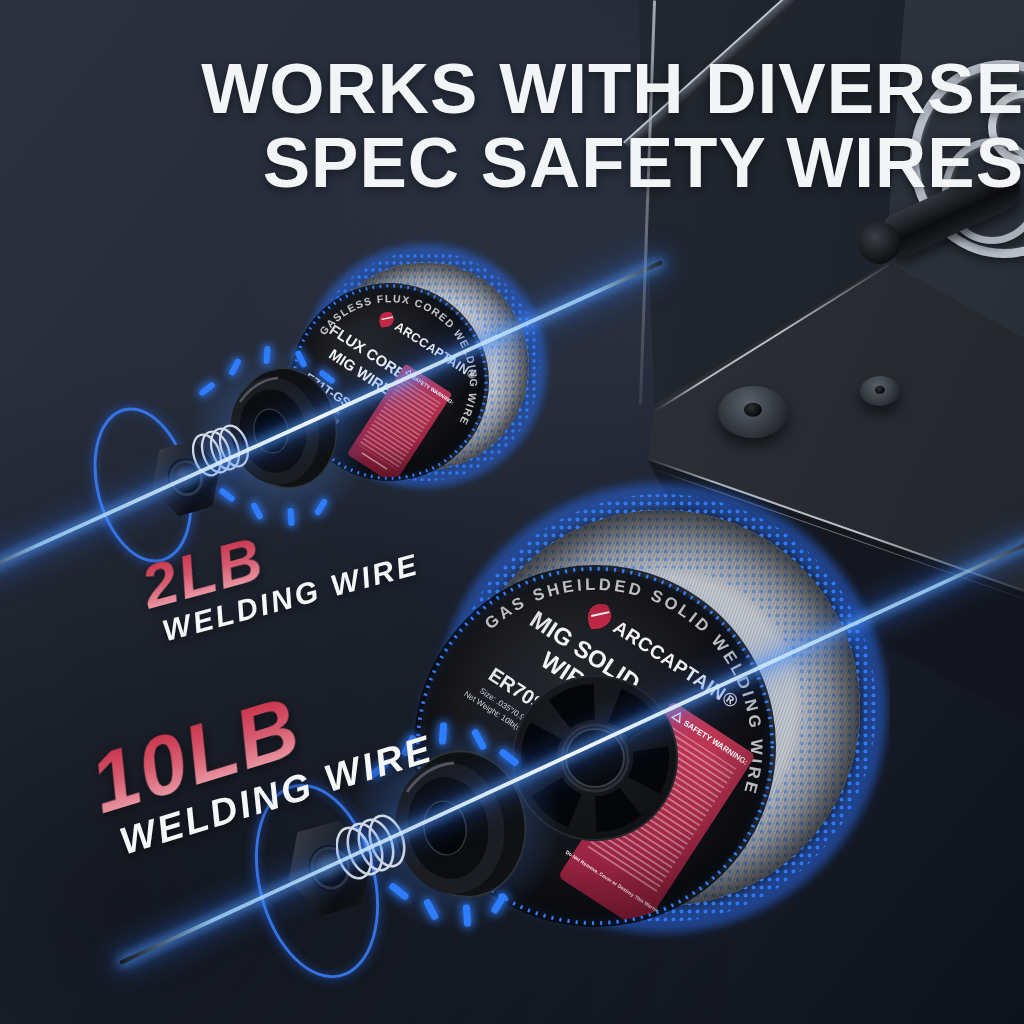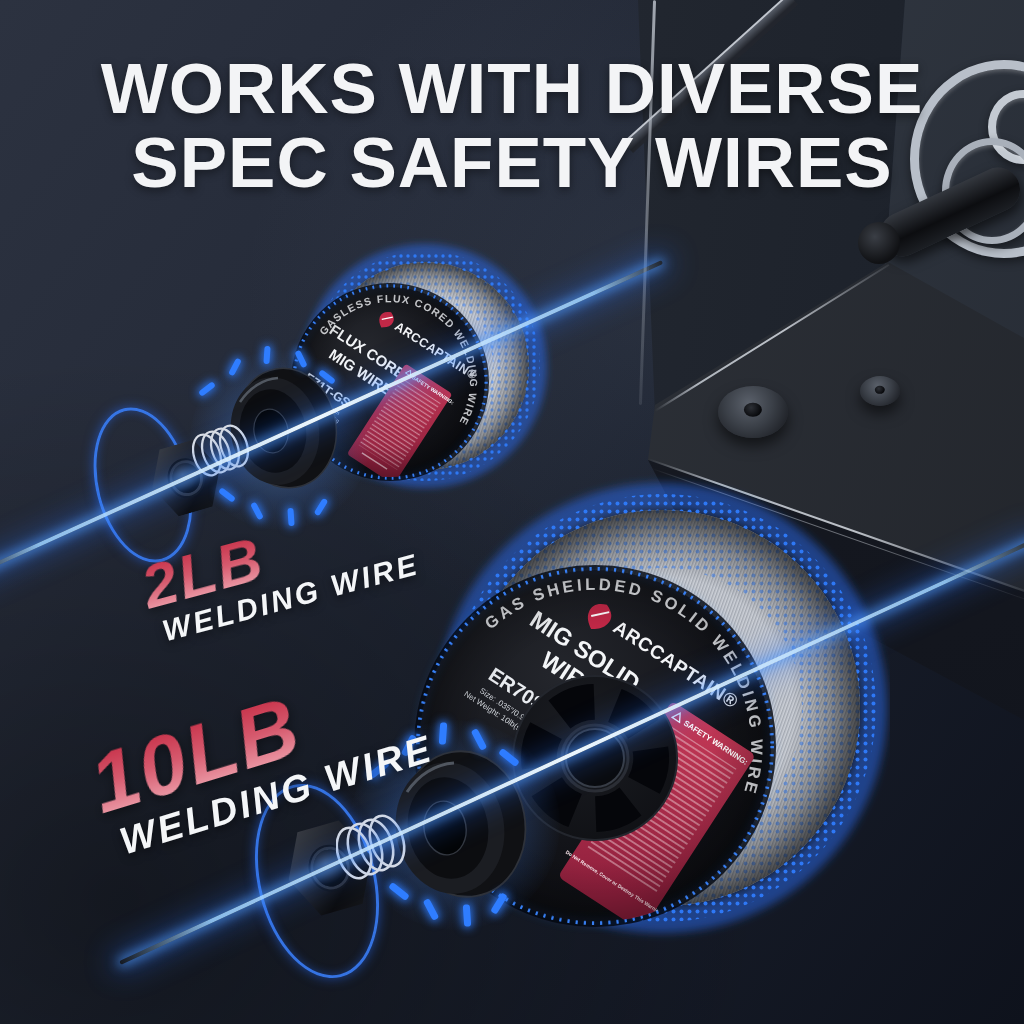--- a/index.html
+++ b/index.html
@@ -4,21 +4,21 @@
 <style>
   html,body{margin:0;padding:0;background:#000;}
   .stage{position:relative;width:1024px;height:1024px;overflow:hidden;
     font-family:"Liberation Sans","DejaVu Sans",sans-serif;
     background:
       radial-gradient(620px 520px at 66% 28%, rgba(125,140,165,.12), transparent 70%),
       radial-gradient(900px 760px at 12% 88%, rgba(0,0,0,.38), transparent 72%),
       linear-gradient(128deg,#2c3240 0%,#262c3a 28%,#1d2330 52%,#151a26 76%,#0e121c 100%);}
   .abs{position:absolute;}
   
-  .title{left:0;top:52px;width:100%;text-align:center;color:#f3f4f6;font-weight:700;
+  .title{left:0;top:52px;width:100%;text-align:right;color:#f3f4f6;font-weight:700;
     font-size:71px;line-height:1.04;letter-spacing:1px;text-shadow:0 3px 10px rgba(0,0,0,.45);}
   
   .m-wall-left{left:0;top:0;width:1024px;height:1024px;
     clip-path:polygon(638px 0,905px 0,885px 268px,655px 415px);
     background:linear-gradient(100deg,#2a2f39 0%,#232831 42%,#1a1f28 100%);}
   .m-wall-right{left:0;top:0;width:1024px;height:1024px;
     clip-path:polygon(905px 0,1024px 0,1024px 430px,938px 332px,885px 268px);
     background:linear-gradient(118deg,#3d434e 0%,#2e343e 55%,#232830 100%);}
   .m-base-top{left:0;top:0;width:1024px;height:1024px;
     clip-path:polygon(655px 405px,888px 262px,1024px 338px,1024px 594px,648px 460px);

